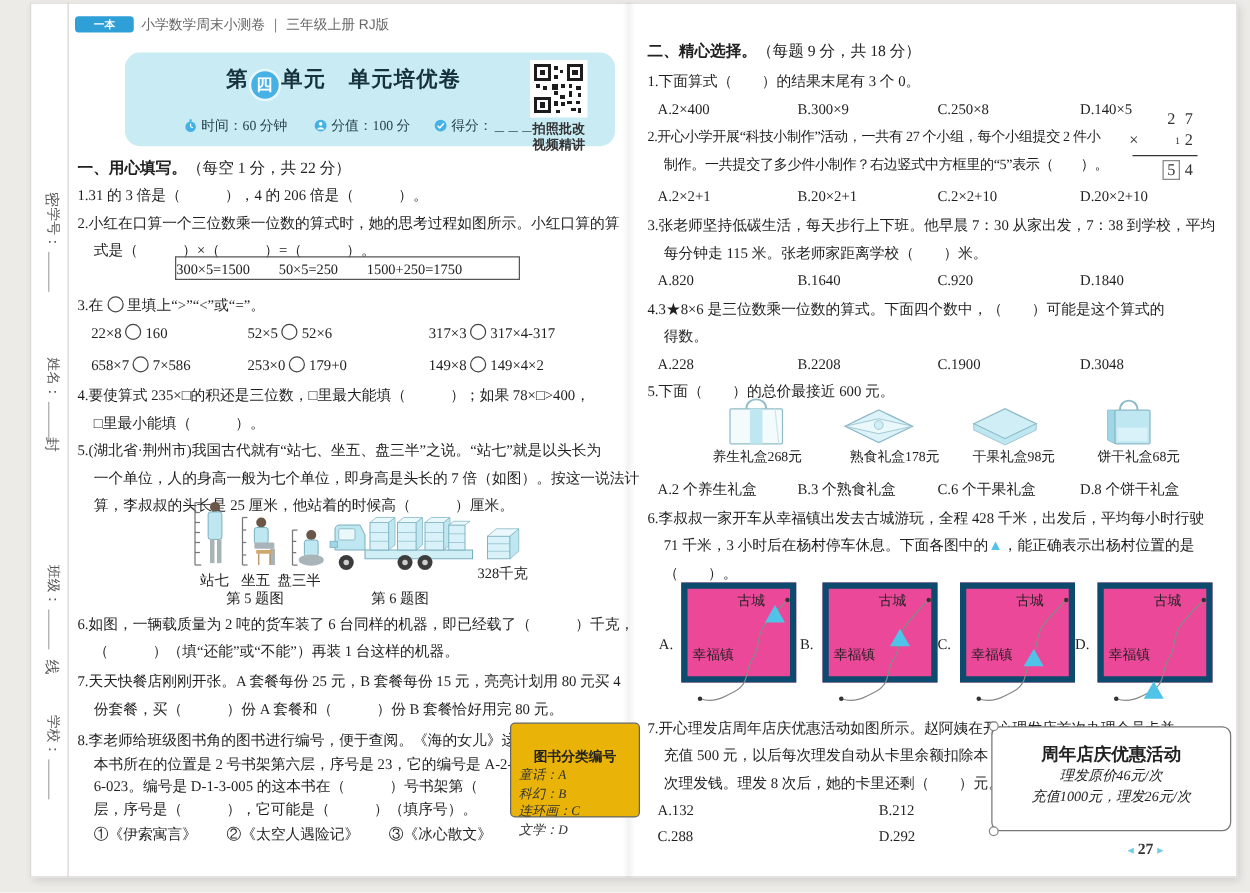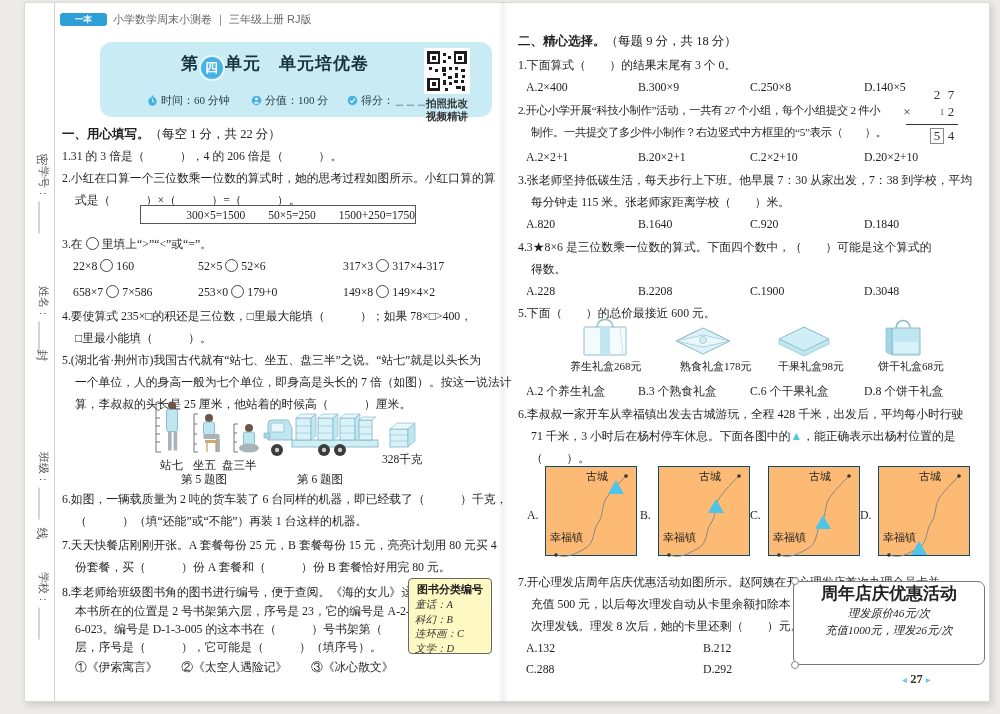--- a/index.html
+++ b/index.html
@@ -19,34 +19,34 @@
   .unit-badge{display:inline-block;width:22px;height:22px;line-height:22px;border-radius:50%;background:#45b1e5;color:#fff;font-size:13px;text-align:center;vertical-align:-3px;box-shadow:0 0 0 2px #e8f7fb;margin:0 2px}
   .detail{position:absolute;top:93px;font-size:11px;color:#27424c;display:flex;align-items:center;gap:3px}
   .qr-wrap{position:absolute;left:424px;top:48px;width:46px;height:46px;background:#fff;padding:2px}
   .qr-cap{position:absolute;left:420px;width:54px;text-align:center;font-size:10.5px;font-weight:bold;color:#333}
   
   .seal{position:absolute;left:8px;width:70px;text-align:center;transform:rotate(90deg);font-size:11px;color:#555;display:flex;align-items:center;justify-content:center;gap:2px}
   .seal .ul{display:inline-block;width:32px;height:9px;border-bottom:1px solid #aaa}
   .sealch{position:absolute;left:34px;width:14px;font-size:12px;color:#555;transform:rotate(90deg)}
   
   .circle{display:inline-block;width:13px;height:13px;border:1px solid #444;border-radius:50%;vertical-align:-2px;margin:0 3px}
-  .fbox{position:absolute;border:1px solid #555;text-align:right;font-size:11.5px;padding-top:2px}
+  .fbox{position:absolute;border:1px solid #555;text-align:left;font-size:11.5px;padding-top:2px}
   
   .opt0{left:526px}.opt1{left:638px}.opt2{left:750px}.opt3{left:864px}
   .lopt0{left:73px}.lopt1{left:198px}.lopt2{left:343px}
   
-  .map{position:absolute;width:92px;height:90px;border:1px solid #0c4a6e;background:#fdba74}
+  .map{position:absolute;width:92px;height:80px;border:5px solid #0c4a6e;background:#ec4899}
   .map .city{position:absolute;top:2px;left:40px;font-size:11px}
   .map .town{position:absolute;bottom:10px;left:4px;font-size:11px}
   
-  .bookbox{position:absolute;left:408px;top:578px;width:84px;height:76px;border:1px solid #666;border-radius:4px;background:#fef9c3;padding:3px 0 0 6px}
+  .bookbox{position:absolute;left:408px;top:578px;width:104px;height:76px;border:1px solid #666;border-radius:4px;background:#eab308;padding:19px 0 0 6px}
   .bookbox .bt{font-family:"Liberation Sans",sans-serif;font-weight:bold;font-size:11px;text-align:center;margin-bottom:1px;margin-left:-6px}
   .bookbox .bl{font-size:10.5px;font-style:italic;line-height:14.5px;color:#333}
   .promo{position:absolute;left:793px;top:581px;width:192px;height:84px;border:1.5px solid #777;border-radius:7px;background:#fff;text-align:center}
-  .promo .pt{font-family:"Liberation Sans",sans-serif;font-weight:bold;font-size:17px;margin-top:0}
+  .promo .pt{font-family:"Liberation Sans",sans-serif;font-weight:bold;font-size:14px;margin-top:13px}
   .promo .pl{font-size:11.3px;font-style:italic;line-height:17px;color:#222}
   .promo .ring{position:absolute;left:-3px;top:-5px;width:8px;height:8px;border:1px solid #888;border-radius:50%;background:#fff}
   .promo .ring2{position:absolute;left:-3px;bottom:-5px;width:8px;height:8px;border:1px solid #888;border-radius:50%;background:#fff}
   
   .mult{position:absolute;left:906px;top:86px;width:52px;font-size:13px;color:#333}
   .mr{display:flex;justify-content:flex-end}
   .mc{display:inline-block;width:14px;text-align:center;line-height:17px}
   .mcarry{font-size:8px;text-align:right;line-height:20px;width:10px}
   .msign{width:14px}
   .mline{border-top:1.2px solid #333;margin-top:1px}

